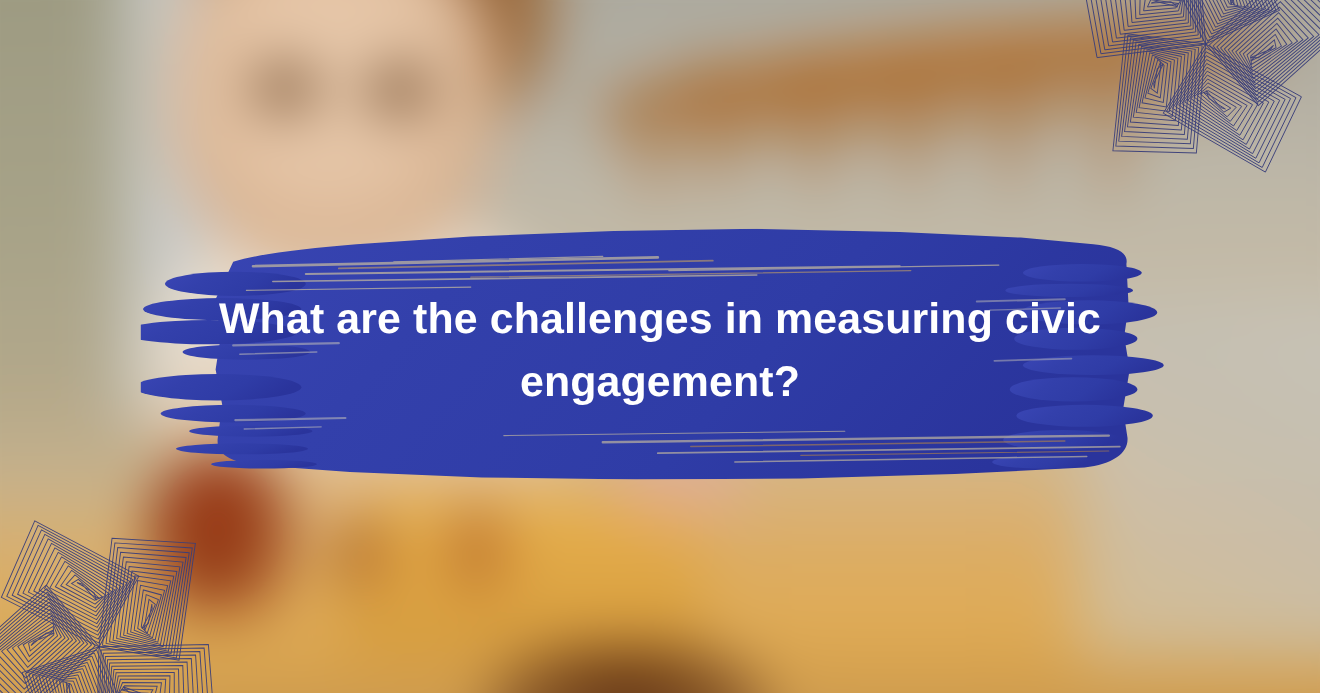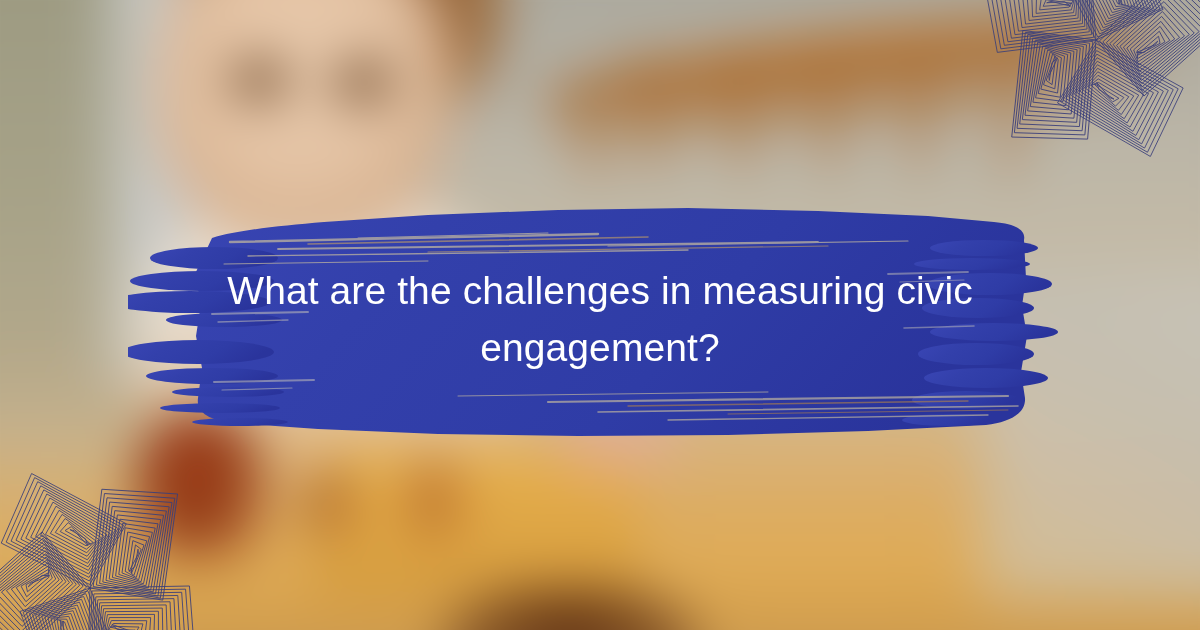--- a/index.html
+++ b/index.html
@@ -215,21 +215,21 @@
 
   
   .headline {
     position: absolute;
     left: 190px;
     top: 262px;
     width: 820px;
     text-align: center;
     color: #ffffff;
     font-family: "Liberation Sans", sans-serif;
-    font-weight: 400;
+    font-weight: 700;
     font-size: 39px;
     line-height: 57px;
     letter-spacing: 0.1px;
     text-rendering: optimizeLegibility;
   }
 </style>
 </head>
 <body>
 
 <div id="card">

